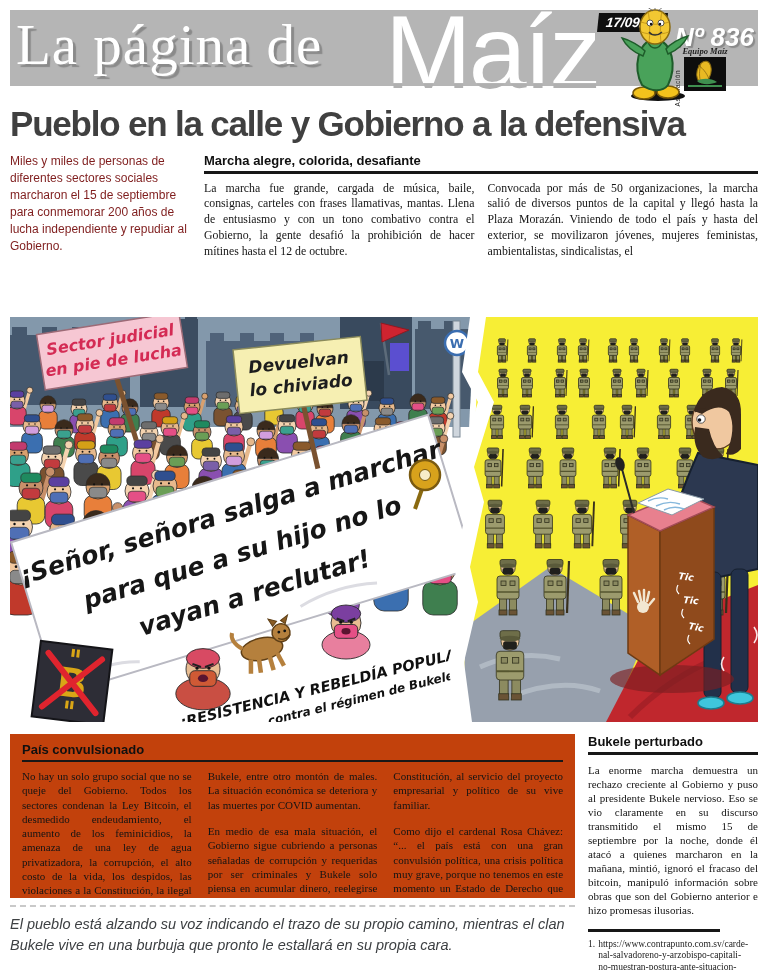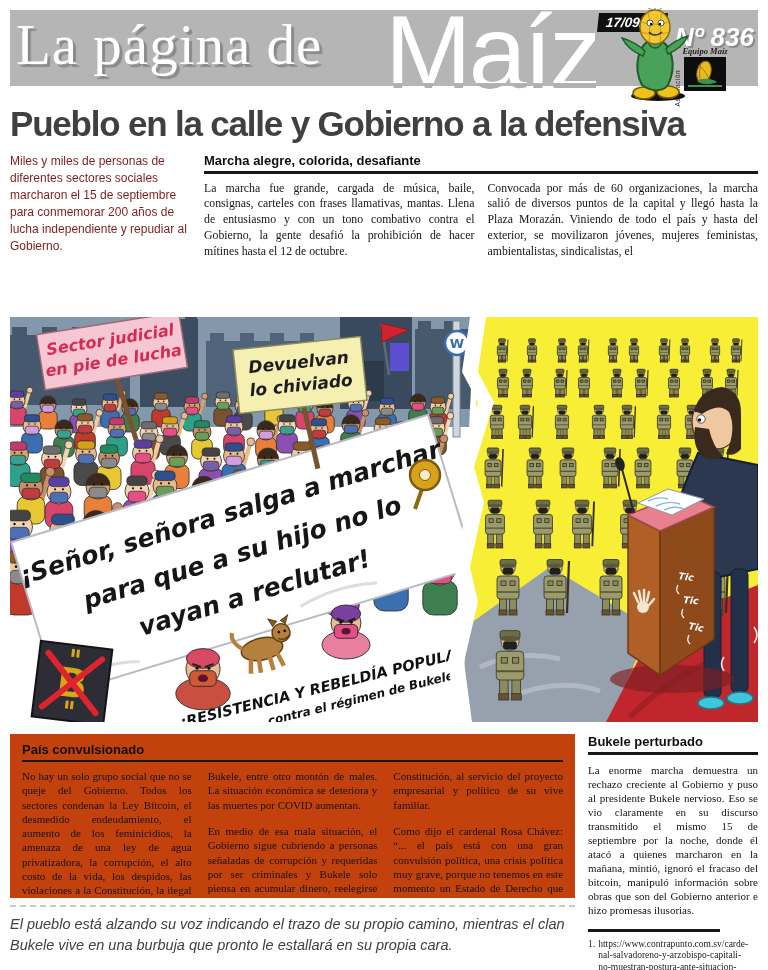--- a/index.html
+++ b/index.html
@@ -122,21 +122,21 @@
 
   <div class="headline">Pueblo en la calle y Gobierno a la defensiva</div>
 
   <div class="row1">
     <div class="intro">Miles y miles de personas de diferentes sectores sociales marcharon el 15 de septiembre para conmemorar 200 años de lucha independiente y repudiar al Gobierno.</div>
     <div class="marcha">
       <div class="sec-title">Marcha alegre, colorida, desafiante</div>
       <div class="rule"></div>
       <div class="cols3">
         <div class="col">La marcha fue grande, cargada de música, baile, consignas, carteles con frases llamativas, mantas. Llena de entusiasmo y con un tono combativo contra el Gobierno, la gente desafió la prohibición de hacer mítines hasta el 12 de octubre.</div>
-        <div class="col">Convocada por más de 60 organizaciones, la marcha salió de diversos puntos de la capital y llegó hasta la Plaza Morazán. Viniendo de todo el país y hasta del exterior, se movilizaron jóvenes, mujeres feministas, ambientalistas, sindicalistas, el</div>
+        <div class="col">Convocada por más de 50 organizaciones, la marcha salió de diversos puntos de la capital y llegó hasta la Plaza Morazán. Viniendo de todo el país y hasta del exterior, se movilizaron jóvenes, mujeres feministas, ambientalistas, sindicalistas, el</div>
       </div>
     </div>
   </div>
 
   <div class="cartoon">
   <svg id="cartoonsvg" width="748" height="405" viewBox="0 0 748 405">
     <defs>
       <clipPath id="clipL">
             <polygon points="0,0 464,0 446,405 0,405"></polygon>
           </clipPath>

